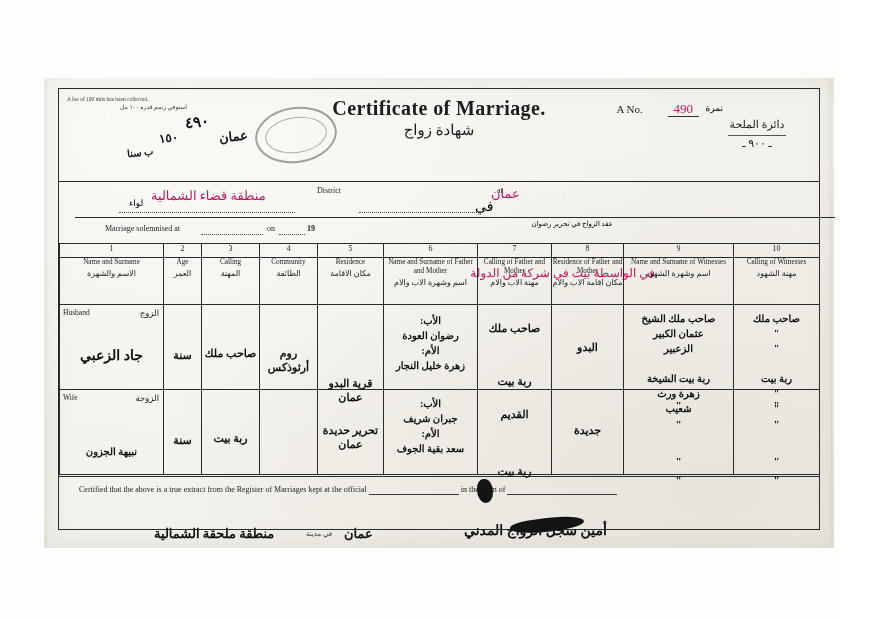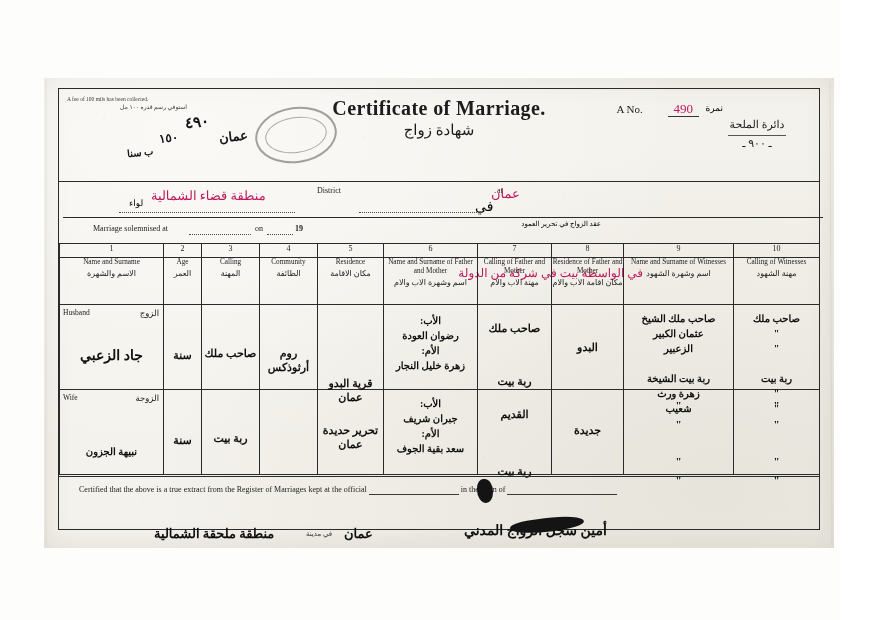--- a/index.html
+++ b/index.html
@@ -159,21 +159,21 @@
   .district-row {
     position: absolute;
     left: 0; top: 92px; width: 100%; height: 36px;
     border-top: 1px solid #2a2a2a;
   }
   .lbl-en { font-size: 8px; color: #1c1c1c; font-family: "Liberation Serif", serif; }
   .dotted { border-bottom: 1px dotted #4d4d4d; }
 
   .solemn-row {
     position: absolute;
-    left: 4px; top: 128px; width: 100%; height: 26px;
+    left: 16px; top: 128px; width: 100%; height: 26px;
     border-top: 1px solid #2a2a2a;
   }
 
   
   table.reg {
     position: absolute;
     left: 0; top: 154px;
     width: 100%;
     border-collapse: collapse;
     table-layout: fixed;
@@ -353,21 +353,21 @@
         <span class="dotted" style="position:absolute; left:300px; top:30px; width:120px; height:0;"></span>
       </div>
 
       <div class="solemn-row">
         <span class="lbl-en" style="position:absolute; left:30px; top:6px;">Marriage solemnised at</span>
         <span class="lbl-en" style="position:absolute; left:192px; top:6px;">on</span>
         <span class="lbl-en" style="position:absolute; left:232px; top:6px;font-weight:bold;">19</span>
         <span class="dotted" style="position:absolute; left:126px; top:16px; width:62px;"></span>
         <span class="dotted" style="position:absolute; left:204px; top:16px; width:26px;"></span>
 
-        <span style="position:absolute; right:222px; top:2px; font-size:7px; direction:rtl;">عقد الزواج في تحرير العمود</span>
+        <span style="position:absolute; right:222px; top:2px; font-size:7px; direction:rtl;">عقد الزواج في تحرير رضوان</span>
         <span class="hand" style="position:absolute; right:180px; top:8px; font-size:12px;margin-top:40px;">في الواسطة بيت في شركة من الدولة</span>
       </div>
 
       <table class="reg">
         <colgroup>
           <col style="width:104px">
             <col style="width:38px">
             <col style="width:58px">
           <col style="width:58px">
             <col style="width:66px">

